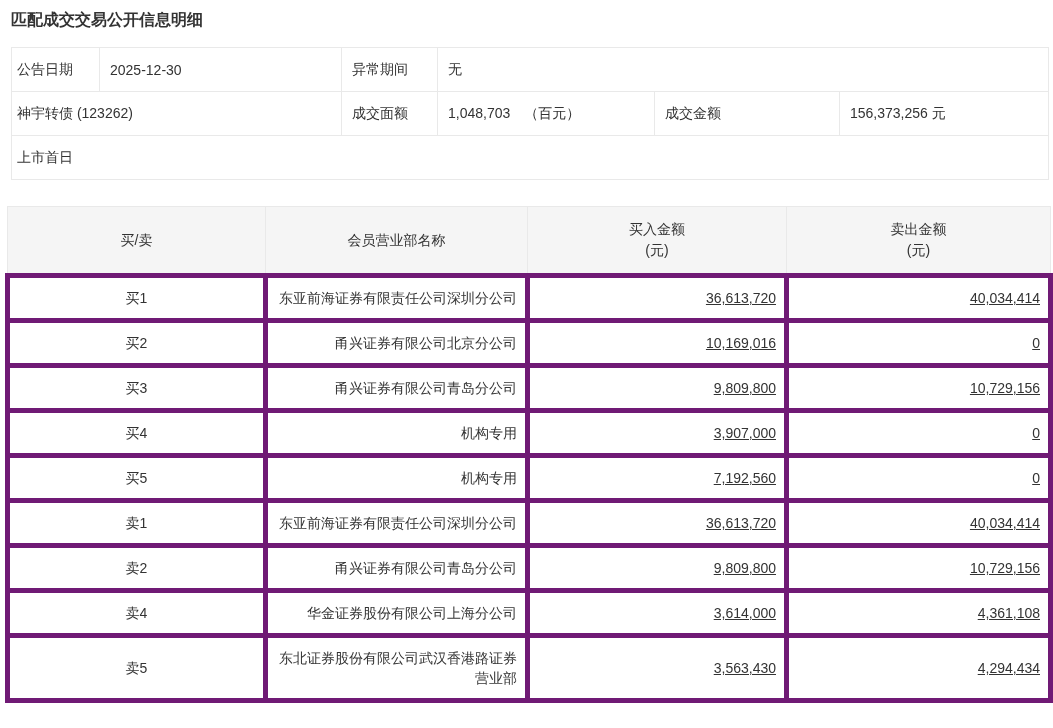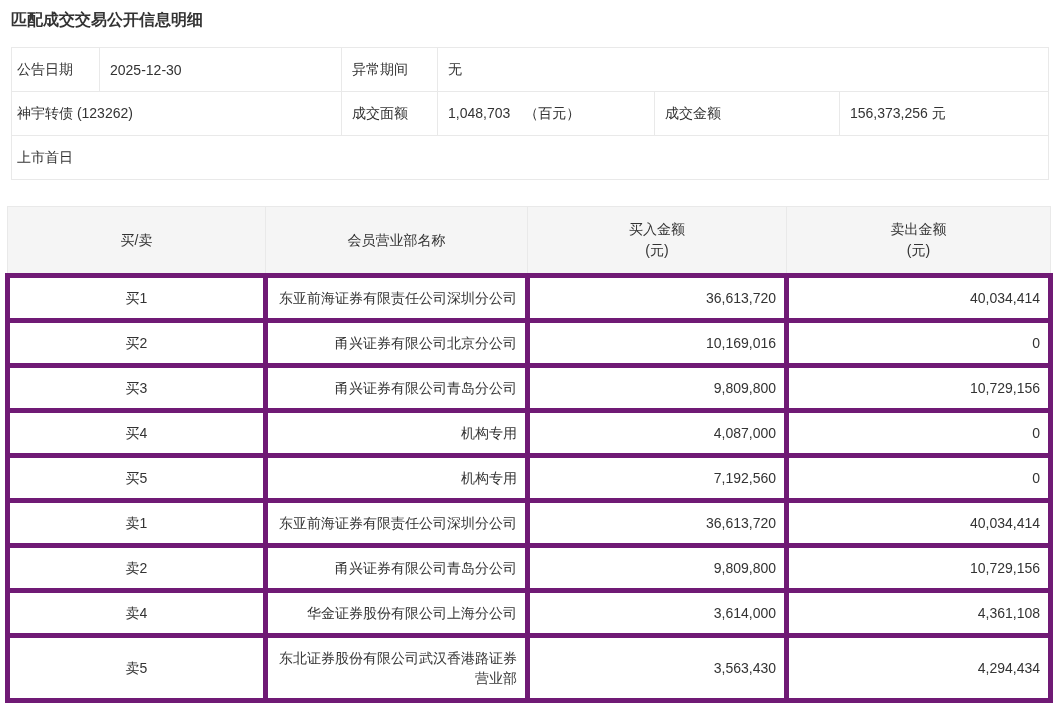--- a/index.html
+++ b/index.html
@@ -62,21 +62,21 @@
     line-height: 21px;
   }
   .main-table td {
     border: 5px solid #701a75;
     padding: 10px 8px;
     line-height: 20px;
     vertical-align: middle;
   }
   .c-side   { text-align: center; }
   .c-member { text-align: right; }
-  .c-amount { text-align: right; padding-right: 7px; }
+  .c-amount { text-align: right; padding-right: 7px; text-decoration: underline; }
 </style>
 </head>
 <body>
 
 <div class="page">
 
   <h1 class="page-title">匹配成交交易公开信息明细</h1>
 
   <table class="info-table">
     <colgroup>
@@ -146,21 +146,21 @@
   <tr>
     <td class="c-side">买3</td>
     <td class="c-member">甬兴证券有限公司青岛分公司</td>
     <td class="c-amount">9,809,800</td>
     <td class="c-amount">10,729,156</td>
   </tr>
 
   <tr>
     <td class="c-side">买4</td>
     <td class="c-member">机构专用</td>
-    <td class="c-amount">4,087,000</td>
+    <td class="c-amount">3,907,000</td>
     <td class="c-amount">0</td>
   </tr>
 
   <tr>
     <td class="c-side">买5</td>
     <td class="c-member">机构专用</td>
     <td class="c-amount">7,192,560</td>
     <td class="c-amount">0</td>
   </tr>
 

